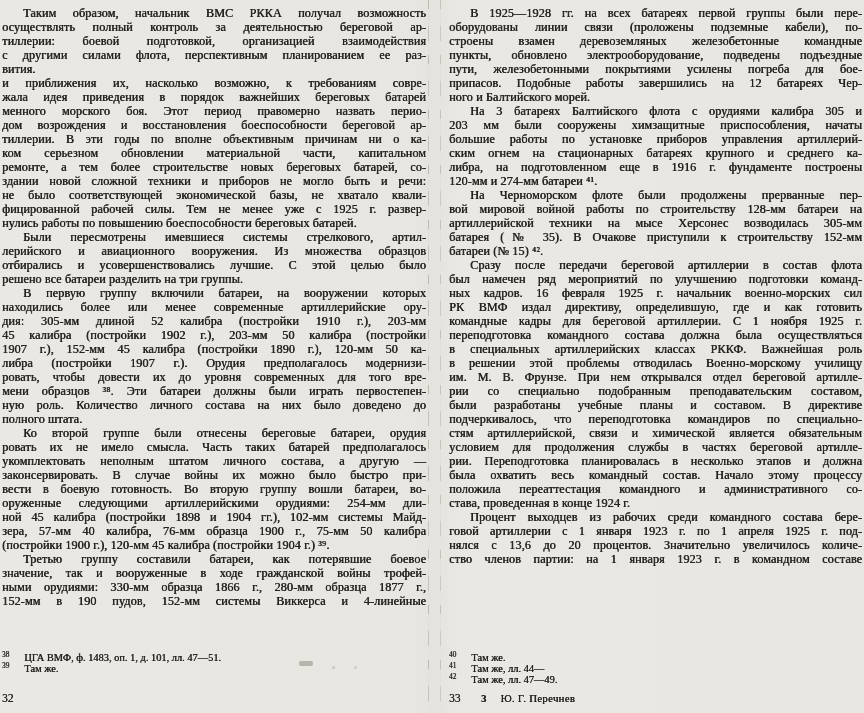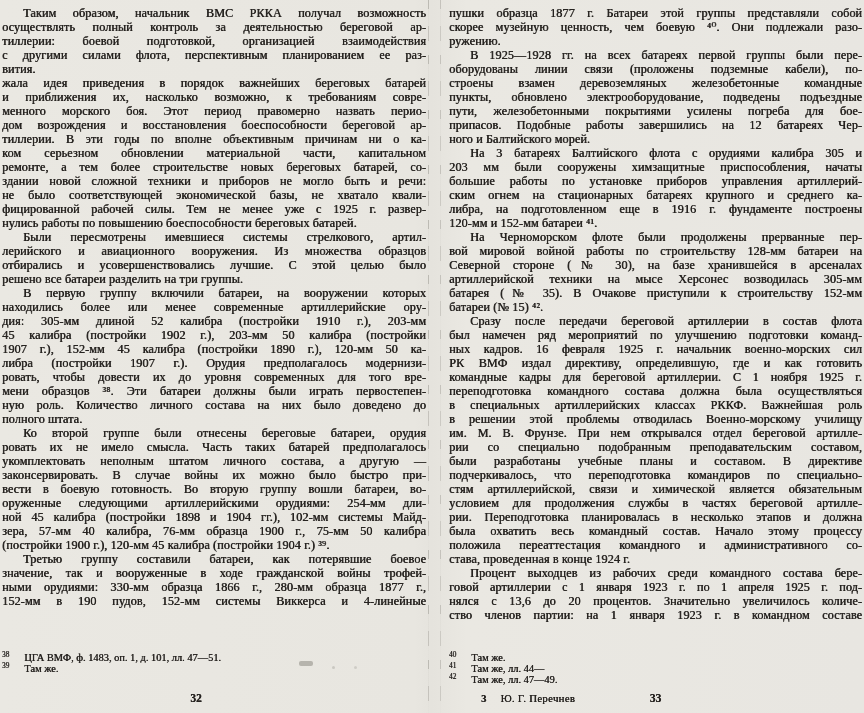--- a/index.html
+++ b/index.html
@@ -62,22 +62,21 @@
   .footer {
     position: absolute;
     left: 0;
     top: 686px;
     width: 100%;
     height: 16px;
     font-size: 11.5px;
   }
   .footer .pagenum {
     display: block;
-    text-align: center;
-    font-weight: bold;
+    font-weight: normal;
     text-shadow: 0.3px 0 0 #262320;
   }
   .page-left .footer .pagenum { padding-right: 36px; }
 
   .signature {
     position: absolute;
     left: 32px;
     top: 0;
     white-space: nowrap;
     font-size: 10.8px;
@@ -118,22 +117,22 @@
   <div class="page page-left">
     <div class="body-text">
         <div class="para">
           <div class="line indent">Таким образом, начальник ВМС РККА получал возможность</div>
           <div class="line">осуществлять полный контроль за деятельностью береговой ар-</div>
           <div class="line">тиллерии: боевой подготовкой, организацией взаимодействия</div>
           <div class="line">с другими силами флота, перспективным планированием ее раз-</div>
           <div class="line last">вития.</div>
         </div>
         <div class="para">
+          <div class="line">и приближения их, насколько возможно, к требованиям совре-</div>
           <div class="line">жала идея приведения в порядок важнейших береговых батарей</div>
-          <div class="line">и приближения их, насколько возможно, к требованиям совре-</div>
           <div class="line">менного морского боя. Этот период правомерно назвать перио-</div>
           <div class="line">дом возрождения и восстановления боеспособности береговой ар-</div>
           <div class="line">тиллерии. В эти годы по вполне объективным причинам ни о ка-</div>
           <div class="line">ком серьезном обновлении материальной части, капитальном</div>
           <div class="line">ремонте, а тем более строительстве новых береговых батарей, со-</div>
           <div class="line">здании новой сложной техники и приборов не могло быть и речи:</div>
           <div class="line">не было соответствующей экономической базы, не хватало квали-</div>
           <div class="line">фицированной рабочей силы. Тем не менее уже с 1925 г. развер-</div>
           <div class="line last">нулись работы по повышению боеспособности береговых батарей.</div>
         </div>
@@ -184,45 +183,39 @@
     <div class="smudge s2"></div>
     <div class="smudge s3"></div>
   </div>
 
   <div class="gutter-line g1"></div>
   <div class="gutter-line g2"></div>
 
   <div class="page page-right">
     <div class="body-text">
         <div class="para">
-          <div class="line">пушки образца 1877 г. Батареи этой группы представляли собой</div>
-          <div class="line">скорее музейную ценность, чем боевую ⁴⁰. Они подлежали разо-</div>
-          <div class="line last">ружению.</div>
-        </div>
-        <div class="para">
           <div class="line indent">В 1925—1928 гг. на всех батареях первой группы были пере-</div>
           <div class="line">оборудованы линии связи (проложены подземные кабели), по-</div>
           <div class="line">строены взамен деревоземляных железобетонные командные</div>
           <div class="line">пункты, обновлено электрооборудование, подведены подъездные</div>
           <div class="line">пути, железобетонными покрытиями усилены погреба для бое-</div>
           <div class="line">припасов. Подобные работы завершились на 12 батареях Чер-</div>
           <div class="line last">ного и Балтийского морей.</div>
         </div>
         <div class="para">
           <div class="line indent">На 3 батареях Балтийского флота с орудиями калибра 305 и</div>
           <div class="line">203 мм были сооружены химзащитные приспособления, начаты</div>
           <div class="line">большие работы по установке приборов управления артиллерий-</div>
           <div class="line">ским огнем на стационарных батареях крупного и среднего ка-</div>
           <div class="line">либра, на подготовленном еще в 1916 г. фундаменте построены</div>
-          <div class="line last">120-мм и 152-мм батареи ⁴¹.</div>
+          <div class="line last">120-мм и 274-мм батареи ⁴¹.</div>
         </div>
         <div class="para">
           <div class="line indent">На Черноморском флоте были продолжены прерванные пер-</div>
           <div class="line">вой мировой войной работы по строительству 128-мм батареи на</div>
-          <div class="line">Северной стороне (№ 30), на базе хранившейся в арсеналах</div>
           <div class="line">артиллерийской техники на мысе Херсонес возводилась 305-мм</div>
           <div class="line">батарея (№ 35). В Очакове приступили к строительству 152-мм</div>
           <div class="line last">батареи (№ 15) ⁴².</div>
         </div>
         <div class="para">
           <div class="line indent">Сразу после передачи береговой артиллерии в состав флота</div>
           <div class="line">был намечен ряд мероприятий по улучшению подготовки команд-</div>
           <div class="line">ных кадров. 16 февраля 1925 г. начальник военно-морских сил</div>
           <div class="line">РК ВМФ издал директиву, определившую, где и как готовить</div>
           <div class="line">командные кадры для береговой артиллерии. С 1 ноября 1925 г.</div>

